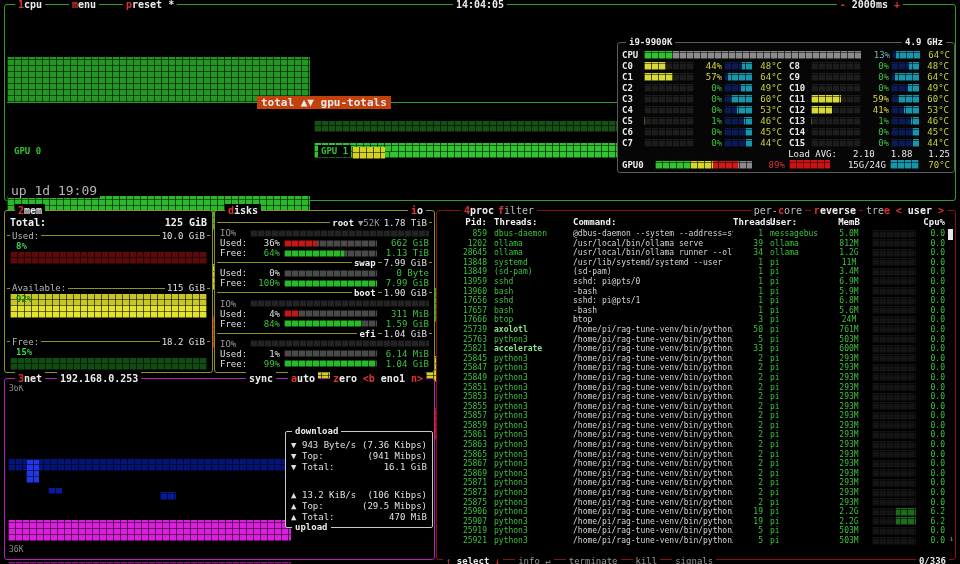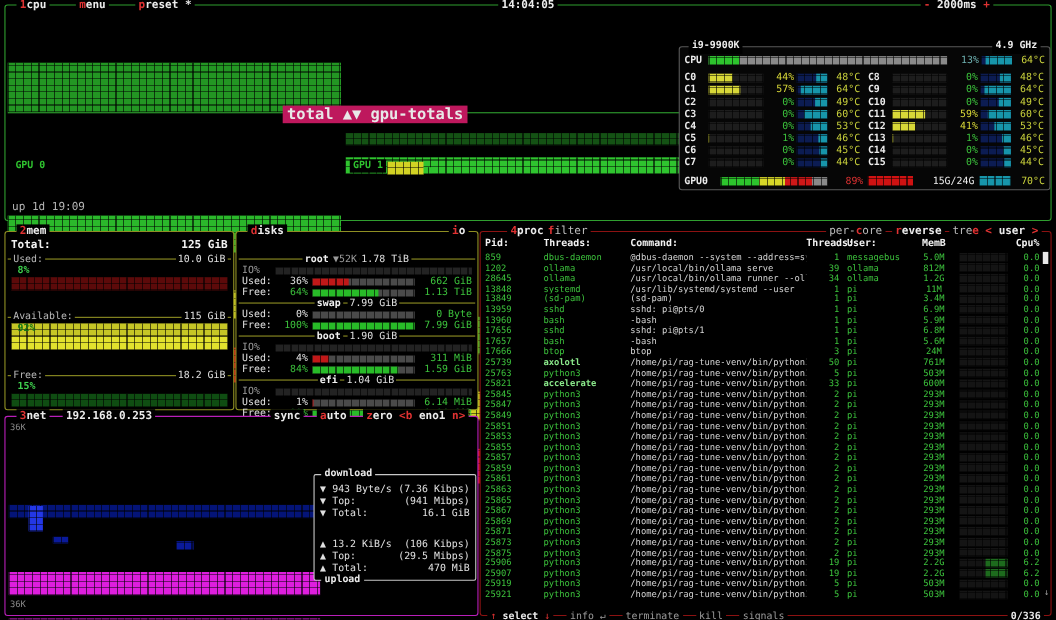--- a/index.html
+++ b/index.html
@@ -8,22 +8,22 @@
 .abs{position:absolute}
 .chip{position:absolute;top:-7px;background:#000;padding:0 3px;font-size:10px;font-weight:bold;color:#ececec;white-space:pre;line-height:13px;z-index:5}
 .key{color:#e03232}
 .grid{position:relative}
 .grid::after{content:"";position:absolute;inset:0;background-image:repeating-linear-gradient(90deg,rgba(0,0,0,.62) 0 1px,transparent 1px 7px),repeating-linear-gradient(0deg,rgba(0,0,0,.5) 0 1px,transparent 1px 6px);pointer-events:none}
 
 #box-cpu{left:4px;top:4px;width:952px;height:197px;border-color:#2f9e2f}
 #cpu-clock{left:50%;transform:translateX(-50%)}
 #cpu-rate{right:52px}
 .gpu-chip{position:absolute;background:#000;color:#2fc42f;font-size:9px;font-weight:bold;padding:1px 3px;z-index:3}
-#uptime-chip{position:absolute;background:#000;color:#b5b5b5;font-size:10px;padding:0 3px;z-index:3}
-#graph-toggle-chip{position:absolute;top:91px;left:252px;background:#be185d;color:#e8e8e8;font-size:14px;padding:0 4px;z-index:4;font-weight:bold}
+#uptime-chip{position:absolute;background:#000;color:#b5b5b5;font-size:13px;padding:0 3px;z-index:3}
+#graph-toggle-chip{position:absolute;top:91px;left:252px;background:#c2410c;color:#e8e8e8;font-size:11px;padding:0 4px;z-index:4;font-weight:bold}
 #cpu-divider{position:absolute;left:2px;right:2px;top:97px;border-top:1px solid #2f9e2f;z-index:2}
 #cpu-vdivider{position:absolute;left:305px;top:20px;width:4px;height:175px;background:#000;z-index:2}
 
 #cpu-panel{position:absolute;left:612px;top:37px;width:338px;height:131px;border:1px solid #5a5a5a;border-radius:3px;background:#060606;z-index:4;padding:6px 4px 2px 4px;display:flex;flex-direction:column;justify-content:space-between}
 #cpu-panel .chip{font-size:9px}
 .prow-flex{display:flex;align-items:center;font-size:9px;height:11px}
 .cname{width:22px;color:#ececec;font-weight:bold}
 .cbar{width:50px;height:8px;background:#1d1d1d;margin-right:2px}
 .cfill{display:block;height:100%;background:#d8d838}
 .cpct{width:26px;text-align:right;color:#3cc23c;margin-right:2px}
@@ -49,23 +49,23 @@
 .divrow::before{content:"";position:absolute;left:-3px;right:-3px;top:5px;border-top:1px solid #8f8f23}
 .divrow>span{position:relative;background:#000;padding:0 2px;z-index:1}
 .divlabel{color:#b8b8b8}
 .divvalue{color:#e0e0e0}
 .pctrow{height:11px;font-size:9px;font-weight:bold;color:#3fd34f;padding-left:6px}
 .band{width:100%}
 .band2{position:relative;width:100%;height:24px}
 .bhalf{height:12px;width:100%}
 .pct-over{position:absolute;left:6px;top:0;font-size:9px;font-weight:bold;color:#157a15;z-index:2}
 
-#box-disks{left:214px;top:210px;width:221px;height:163px;border-color:#8f8f23;padding:20px 5px 3px 5px;display:flex;flex-direction:column;justify-content:space-between}
+#box-disks{left:214px;top:210px;width:221px;height:163px;border-color:#8f8f23;padding:7px 5px 3px 5px;display:flex;flex-direction:column;justify-content:space-between}
 .drow{height:10px;display:flex;align-items:center;font-size:9px}
-.ddiv{position:relative;justify-content:center}
+.ddiv{position:relative;justify-content:flex-end}
 .ddiv::before{content:"";position:absolute;left:-3px;right:-3px;top:4px;border-top:1px solid #8f8f23}
 .ddiv>span{position:relative;background:#000;padding:0 2px;z-index:1}
 .dname{font-weight:bold;color:#f2f2f2}
 .dmid{color:#9a9a9a}
 .iolabel{width:30px;color:#9a9a9a}
 .dbar{flex:1;height:7px;background:#4a4a4a}
 .dbar.empty{background:#232323}
 .dfill{display:block;height:100%;background:#28bb28}
 .dfill.fill-red{background:#c01818}
 .dlabel{width:34px;color:#e0e0e0}
@@ -81,21 +81,21 @@
 .sarrow{width:11px}
 .svalue{margin-left:auto}
 .sgap{height:6px}
 
 #box-proc{left:436px;top:210px;width:520px;height:350px;border-color:#8c1212}
 .opt{color:#bdbdbd;font-weight:normal}
 .opt.on{color:#ececec;font-weight:bold}
 #proc-header{position:absolute;left:4px;right:10px;top:6px;display:flex;font-size:9px;font-weight:bold;color:#f2f2f2;height:11px}
 #proc-rows{position:absolute;left:4px;right:10px;top:18px;bottom:14px;display:flex;flex-direction:column;justify-content:space-between}
 .prow{display:flex;align-items:center;font-size:8px;height:9px;white-space:pre;overflow:hidden}
-.c-pid{width:46px;text-align:left;color:#3cc23c;flex:none}
+.c-pid{width:46px;text-align:right;color:#3cc23c;flex:none}
 .c-prog{width:86px;padding-left:7px;color:#3cc23c;flex:none;overflow:hidden}
 .c-prog.hl{color:#8ae88a;font-weight:bold}
 .c-cmd{flex:1;color:#d4d4d4;overflow:hidden}
 .c-th{width:30px;text-align:right;color:#3cc23c;flex:none}
 .c-usr{width:66px;padding-left:7px;color:#3cc23c;flex:none}
 .c-mem{width:40px;text-align:center;color:#3cc23c;flex:none}
 .c-gr{width:44px;height:8px;margin:0 3px;background:#141414;flex:none;display:flex;justify-content:flex-end}
 .c-gfill{display:block;height:100%;background:#1d6b1d}
 .c-cpu{width:26px;text-align:right;color:#3cc23c;flex:none}
 #proc-footer{position:absolute;left:6px;bottom:-7px;display:flex;gap:12px;font-size:9px;z-index:5}
@@ -323,20 +323,26 @@
           <span class="cbar grid">
             <span class="cfill" style="width: 0%;"></span>
           </span>
           <span class="cpct">0%</span>
           <span class="tbar grid">
             <span class="tfill" style="width: 20%;"></span>
           </span>
           <span class="ctemp">44°C</span>
         </div>
       </div>
+    <div class="prow-flex" id="load-row">
+      <span>Load AVG:</span>
+      <span>2.10</span>
+      <span>1.88</span>
+      <span>1.25</span>
+    </div>
     <div class="prow-flex">
       <span class="cname" style="width:34px">GPU0</span>
       <span id="gpu-bar" class="grid"></span>
       <span id="gpu-pct">89%</span>
       <span id="gpu-rgraph" class="grid"></span>
       <span id="gpu-mem">15G/24G</span>
       <span id="gpu-tgraph" class="grid"></span>
       <span id="gpu-temp" class="ctemp">70°C</span>
     </div>
   </div>

